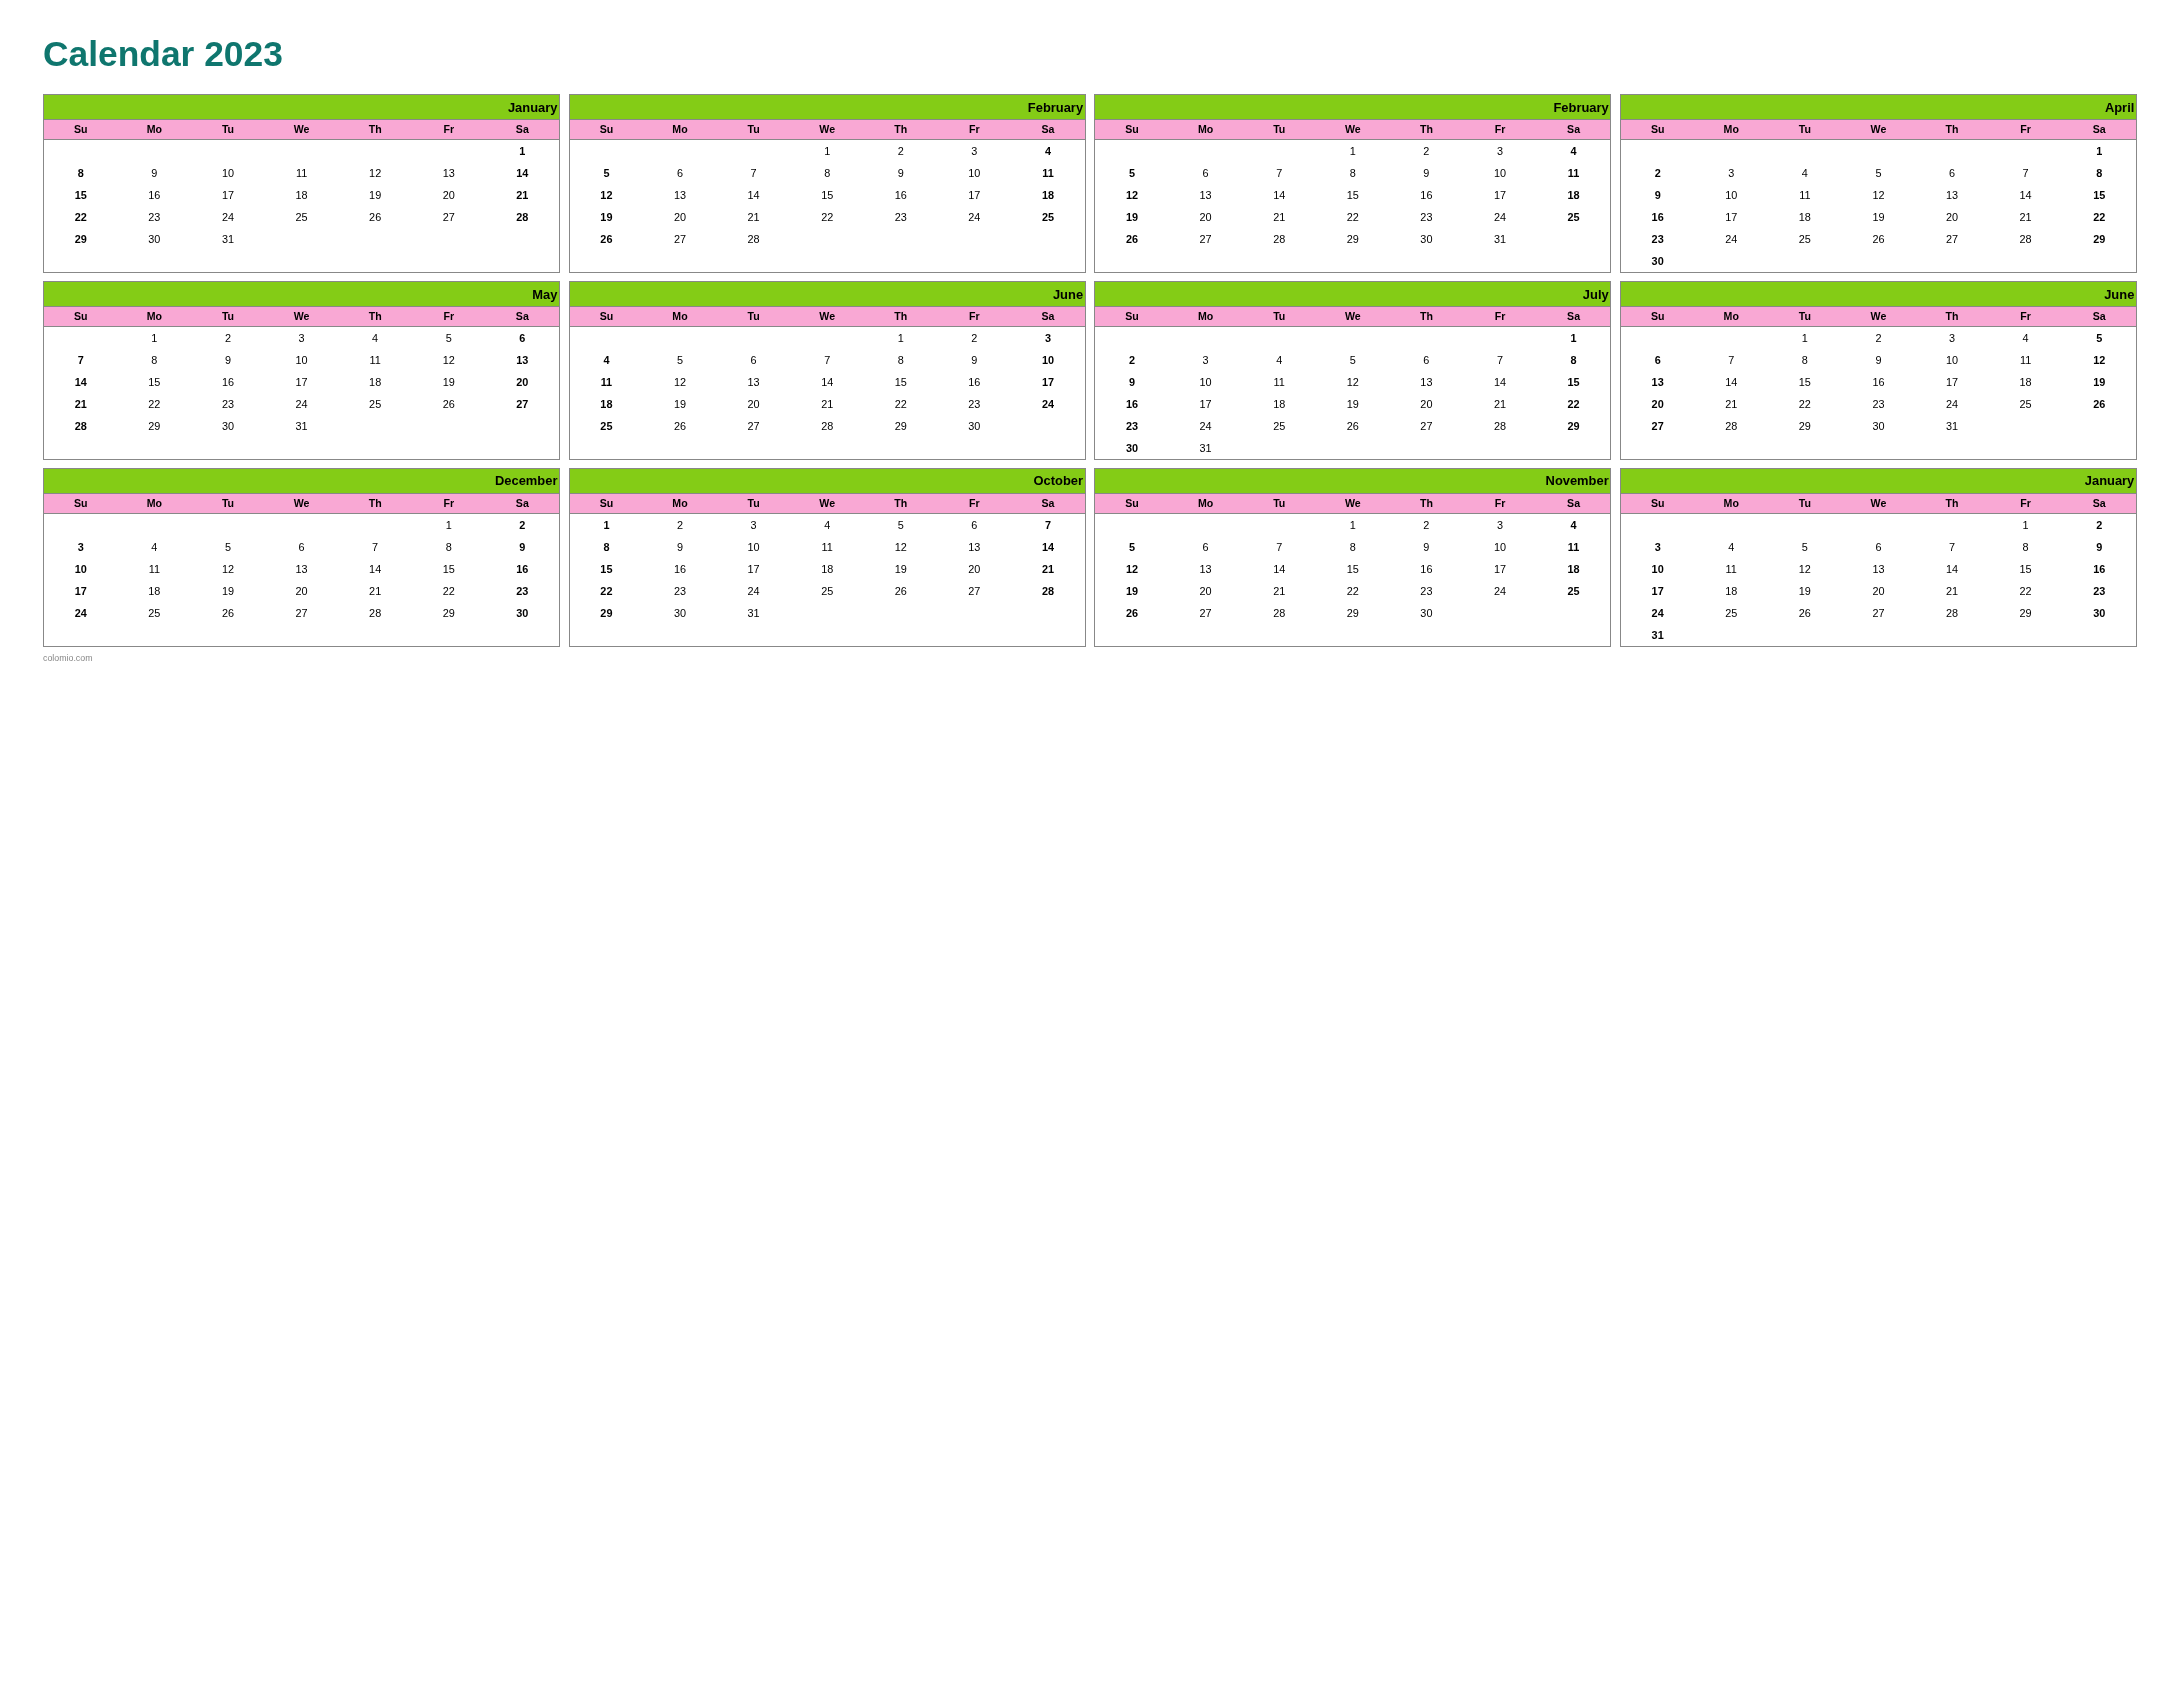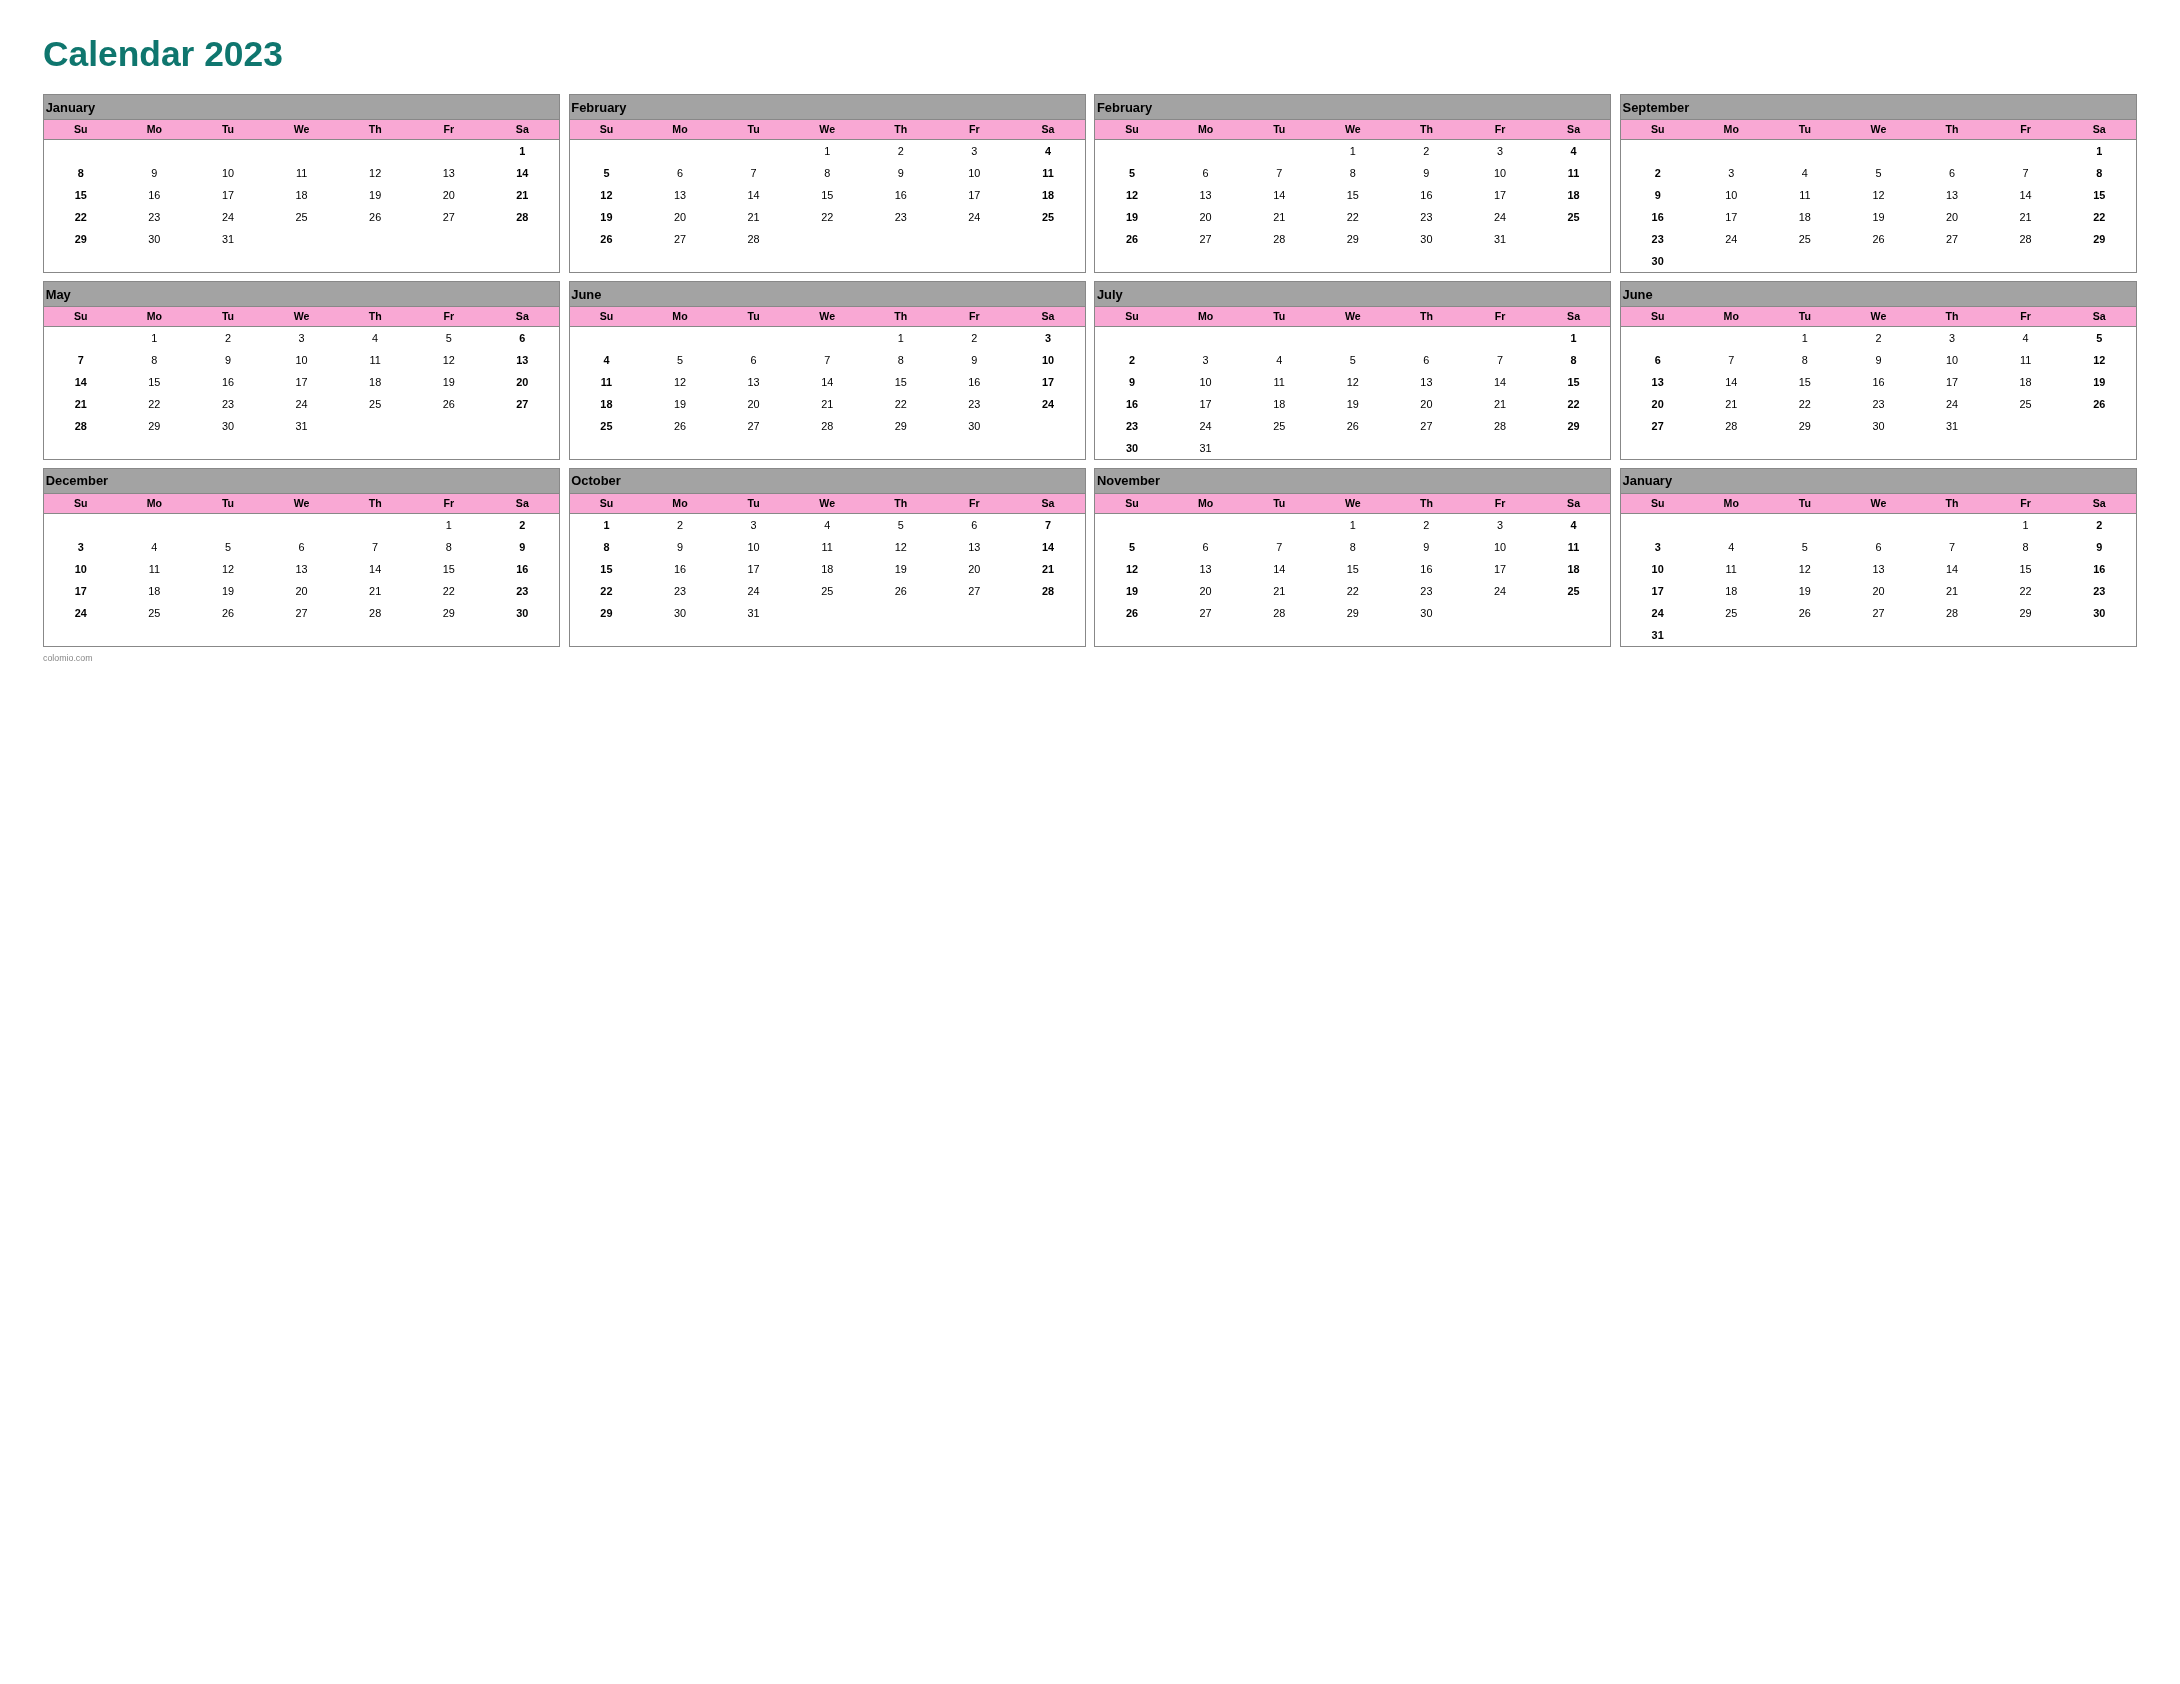--- a/index.html
+++ b/index.html
@@ -16,25 +16,25 @@
     }
     .calendar-grid {
       display: grid;
       grid-template-columns: repeat(4, 1fr);
       gap: 8.5px;
     }
     .month {
       border: 1.3px solid #888;
     }
     .month-title {
-      text-align: left;
+      text-align: right;
       font-size: 0.95em;
       font-weight: bold;
       padding: 4.3px 1.7px;
-      background: #a3a3a3;
+      background: #84cc16;
       border-bottom: 1.3px solid #888;
     }
     .day-headers {
       display: grid;
       grid-template-columns: repeat(7, 1fr);
       border-bottom: 1.3px solid #888;
       background: #f9a8d4;
     }
     .day-header {
       text-align: center;
@@ -215,21 +215,21 @@
         <div class="day-cell bold">26</div>
         <div class="day-cell">27</div>
         <div class="day-cell">28</div>
         <div class="day-cell">29</div>
         <div class="day-cell">30</div>
         <div class="day-cell">31</div>
         <div class="day-cell bold"></div>
       </div>
     </div>
     <div class="month">
-      <div class="month-title">September</div>
+      <div class="month-title">April</div>
       <div class="day-headers">
         <div class="day-header">Su</div>
         <div class="day-header">Mo</div>
         <div class="day-header">Tu</div>
         <div class="day-header">We</div>
         <div class="day-header">Th</div>
         <div class="day-header">Fr</div>
         <div class="day-header">Sa</div>
       </div>
       <div class="days-grid">

